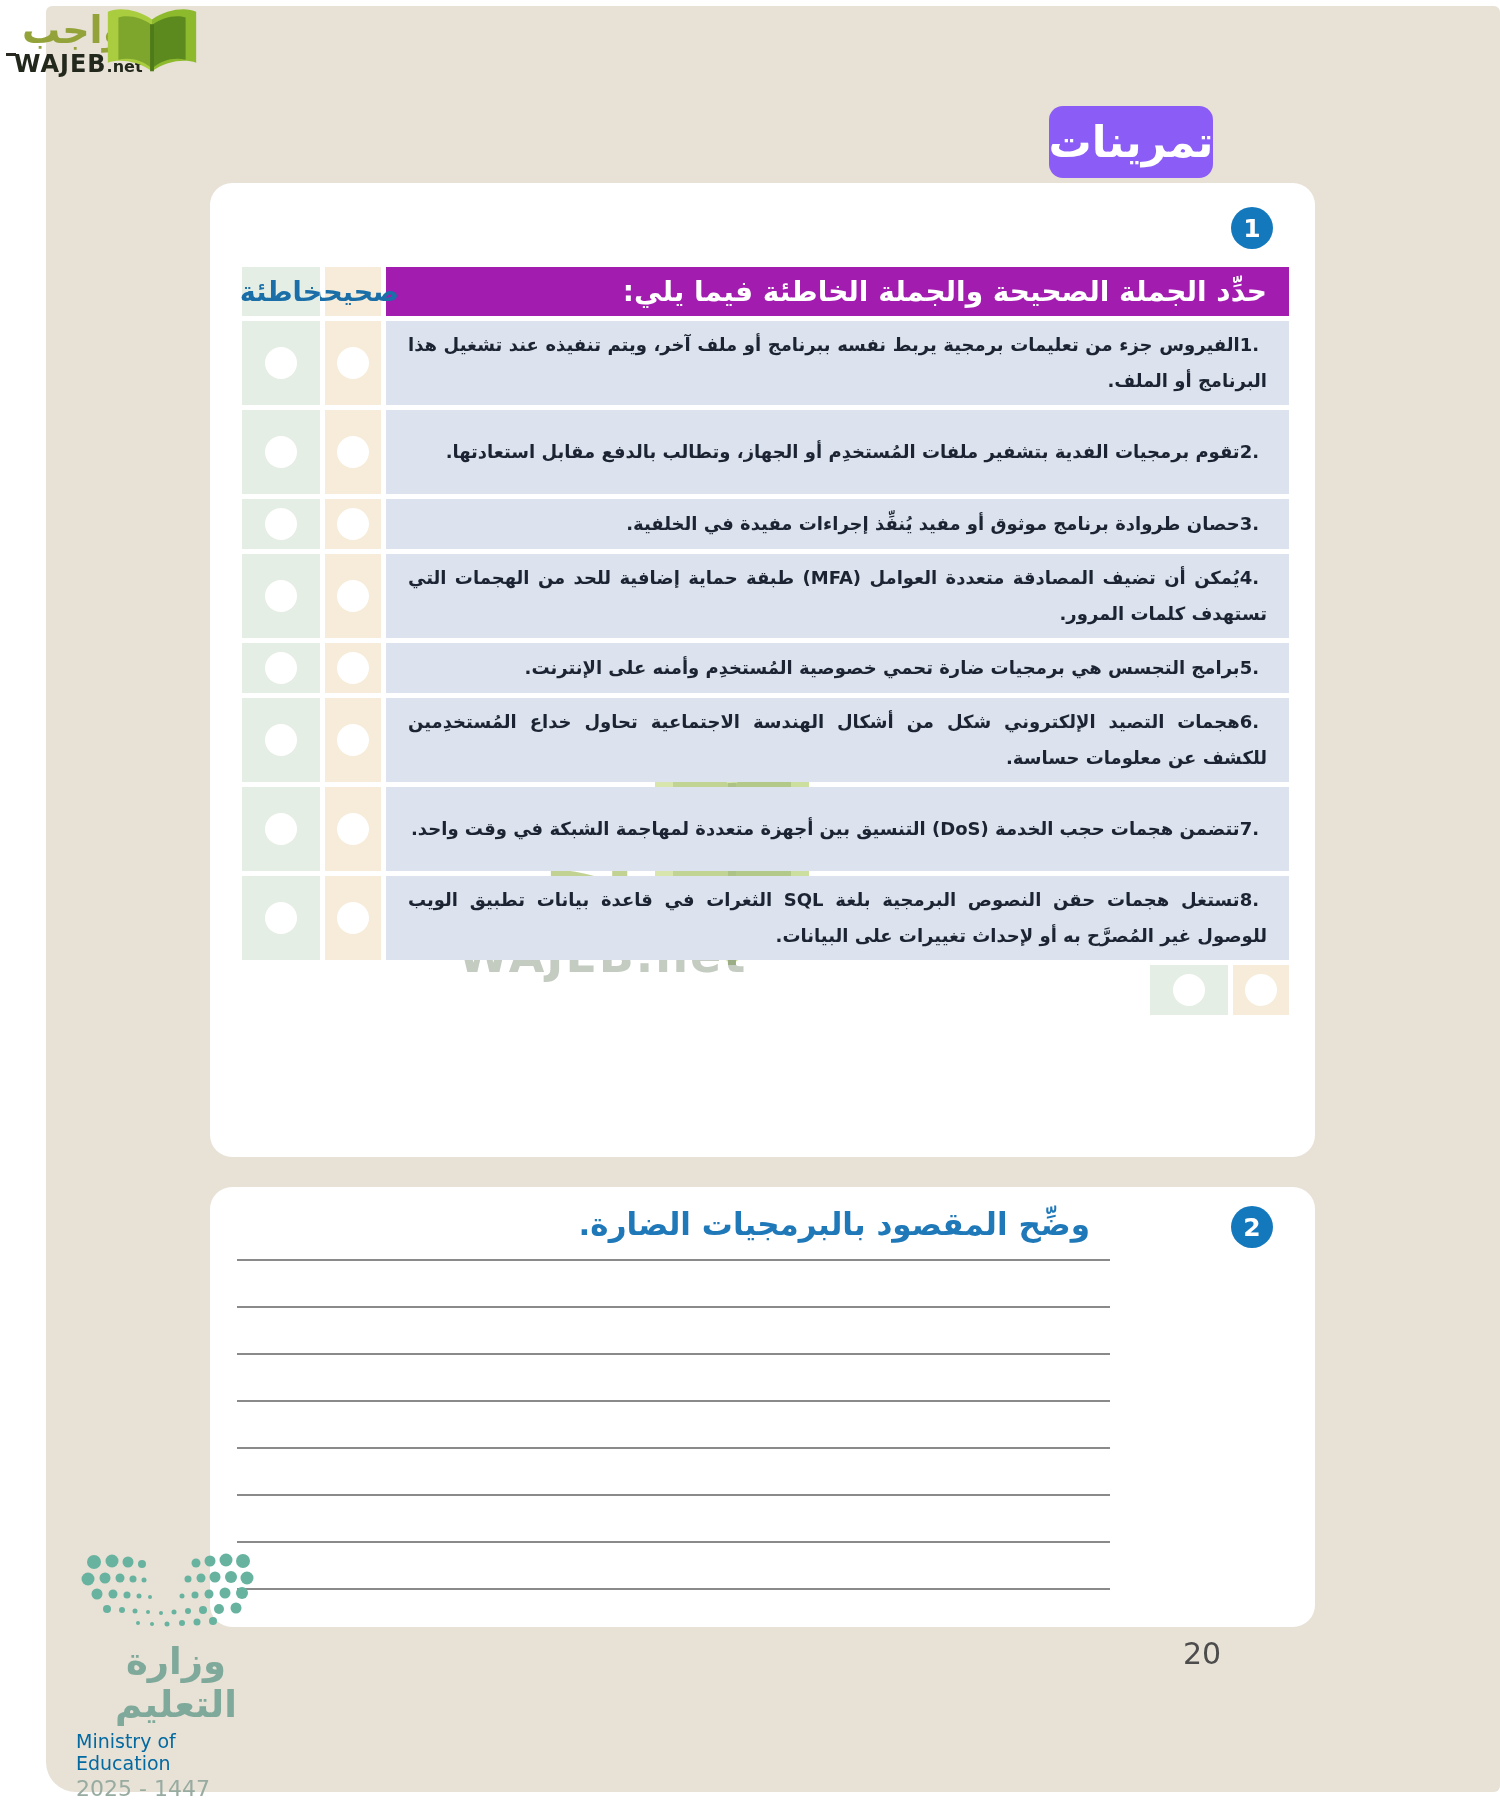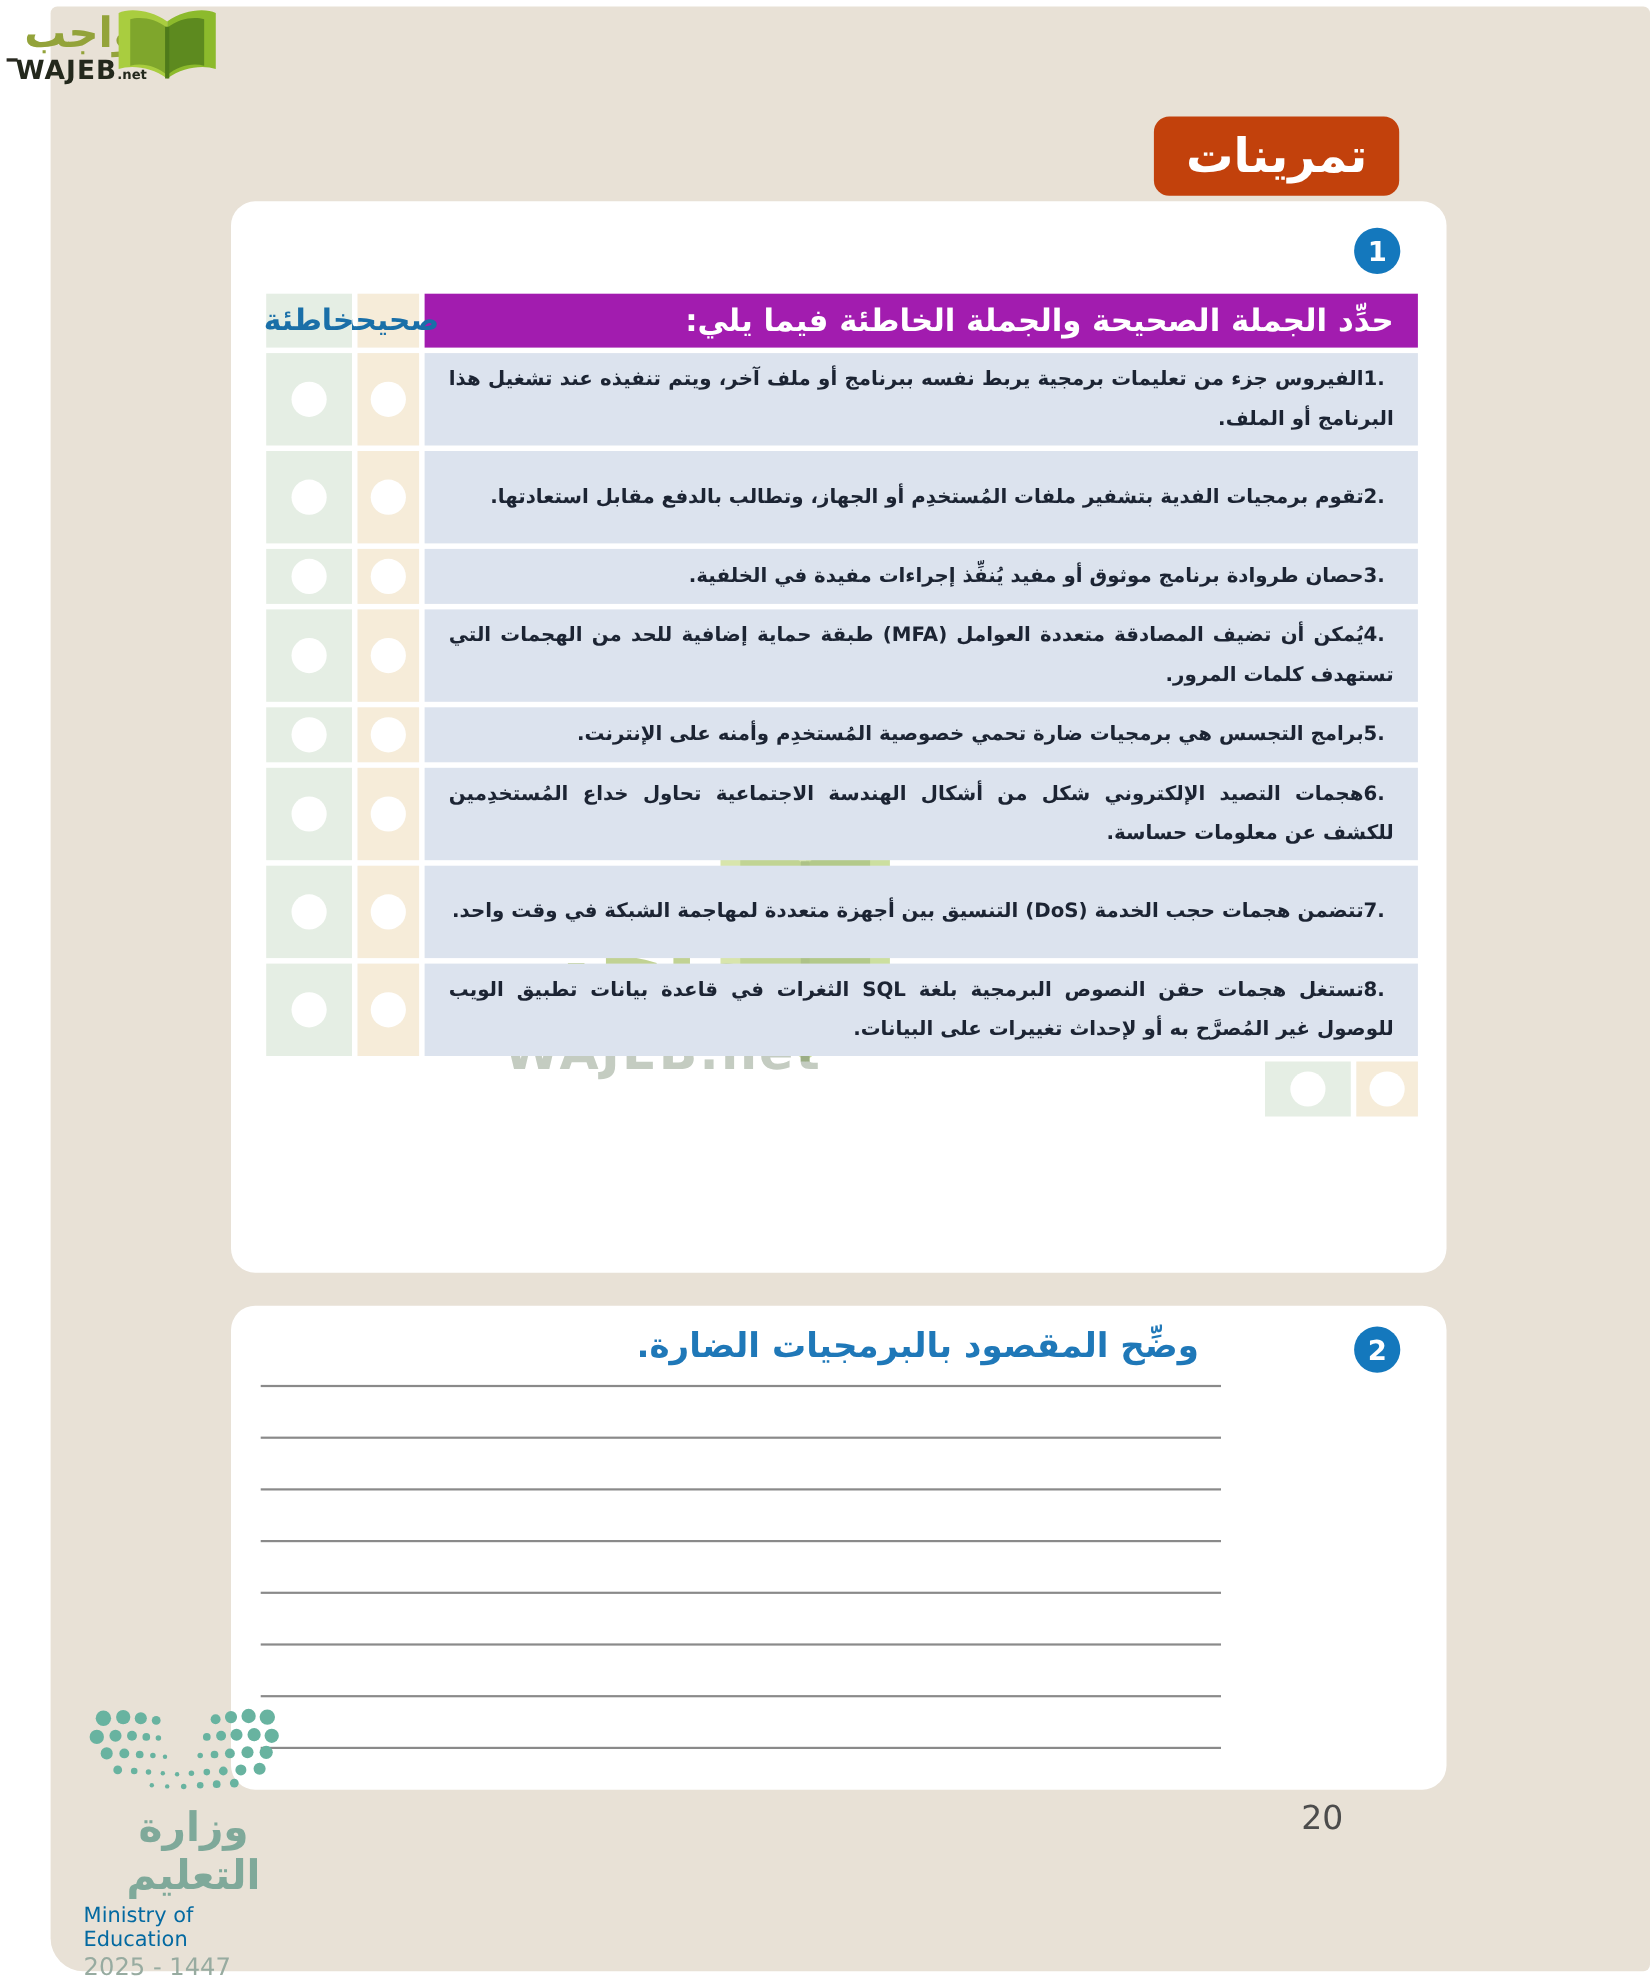--- a/index.html
+++ b/index.html
@@ -12,26 +12,26 @@
   
   .sheet { position:absolute; left:46px; top:6px; width:1454px; height:1786px;
            background:#e8e1d6; border-radius:6px 6px 6px 30px; }
 
   
   .brand { position:absolute; left:6px; top:4px; width:200px; height:84px; z-index:6; }
   .brand .book { position:absolute; left:98px; top:2px; }
   .brand .ar   { position:absolute; left:16px; top:4px; font-size:38px; font-weight:bold; color:#93a33a; }
   .brand .latin{ position:absolute; left:8px; top:46px; color:#23281c; font-weight:bold; }
   .brand .latin .big { font-size:24px; letter-spacing:1px; }
-  .brand .latin .small { font-size:12px; }
+  .brand .latin .small { font-size:16px; }
   .brand .rule { position:absolute; left:0; top:49px; width:10px; height:3px; background:#2a2a22; }
 
   
-  .section-title { position:absolute; left:1049px; top:106px; width:223px; height:72px;
-    background:#c2410c; border-radius:14px; color:#ffffff; font-size:43px; font-weight:bold;
+  .section-title { position:absolute; left:1049px; top:106px; width:164px; height:72px;
+    background:#8b5cf6; border-radius:14px; color:#ffffff; font-size:43px; font-weight:bold;
     display:flex; align-items:center; justify-content:center; z-index:3; }
 
   
   .card { position:absolute; background:#ffffff; border-radius:22px; }
   #card1 { left:210px; top:183px; width:1105px; height:974px; }
   #card2 { left:210px; top:1187px; width:1105px; height:440px; }
 
   .badge { position:absolute; width:42px; height:42px; border-radius:50%;
     background:#1478bd; color:#fff; font-size:25px; font-weight:bold;
     display:flex; align-items:center; justify-content:center; z-index:4; }

